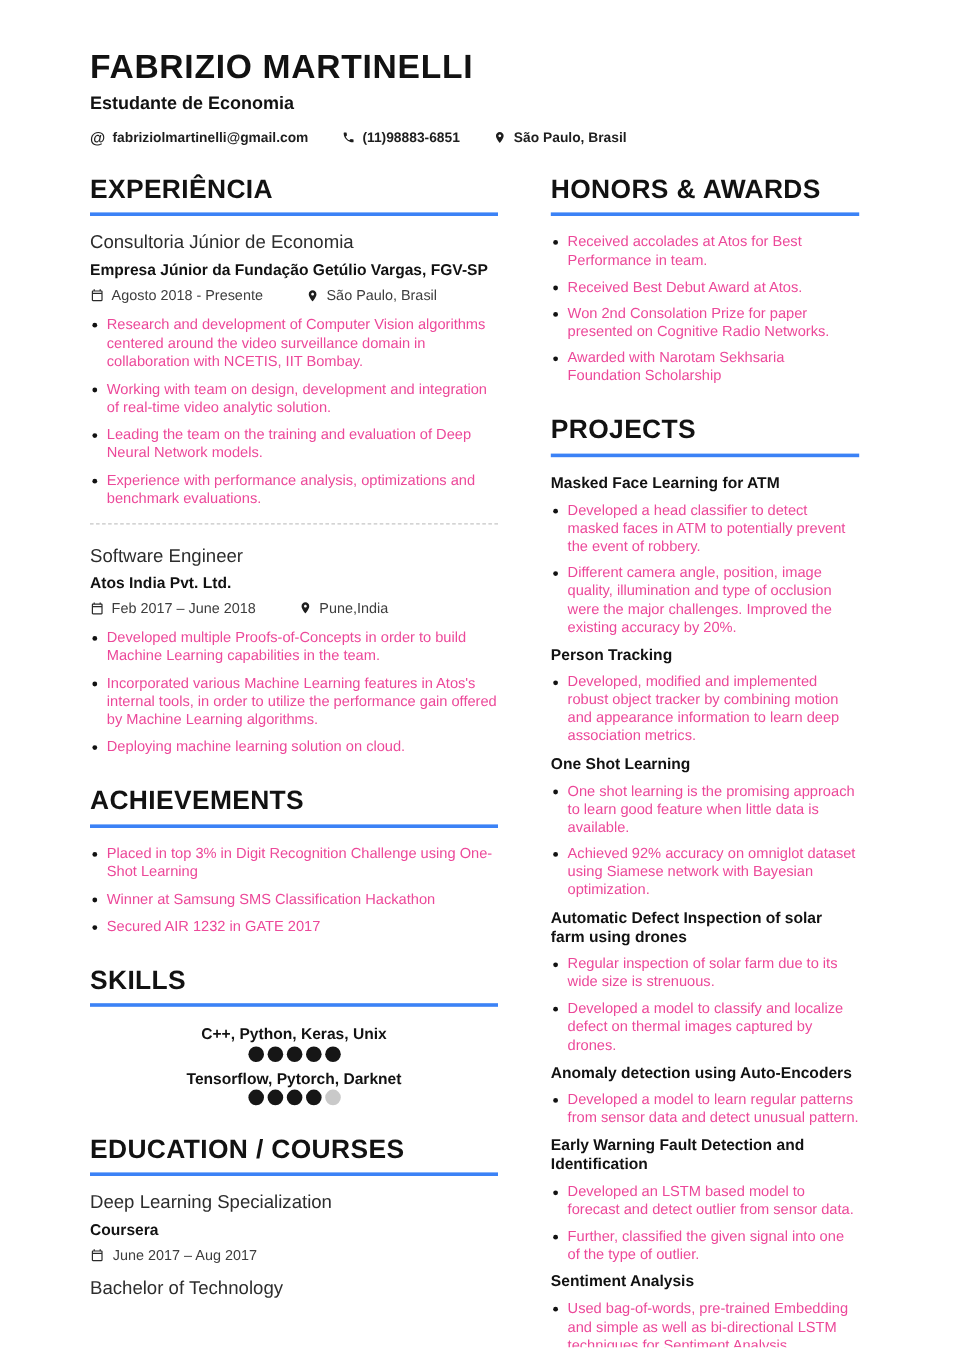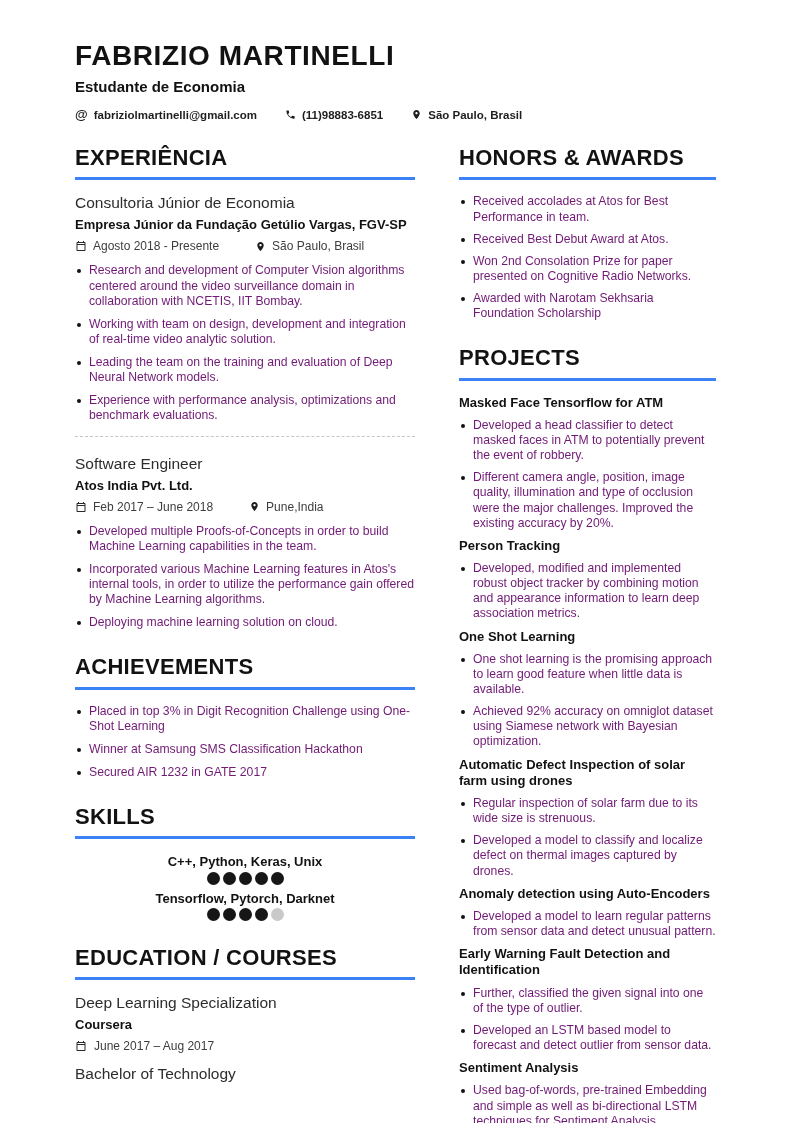--- a/index.html
+++ b/index.html
@@ -33,21 +33,21 @@
 
   
   .entry-title { font-size:15.5px; color:#2d2d2d; font-weight:400; margin-bottom:5px; }
   .entry-org { font-size:13px; font-weight:700; color:#121212; margin-bottom:7px; }
   .meta-row { display:flex; align-items:center; gap:36px; font-size:12px; color:#3d3d3d; margin-bottom:10px; }
   .meta { display:flex; align-items:center; gap:6px; }
 
   ul.bullets { list-style:none; }
   ul.bullets li {
     position:relative; padding-left:14px; font-size:12.2px; line-height:1.24;
-    margin-bottom:8px; color:#701a75; hyphens:auto; -webkit-hyphens:auto;
+    margin-bottom:8px; color:#ec4899; hyphens:auto; -webkit-hyphens:auto;
   }
   ul.bullets li::before {
     content:""; position:absolute; left:2px; top:6px; width:4px; height:4px;
     border-radius:50%; background:#121212;
   }
 
   .dashed-divider { border:none; border-top:1px dashed #c6c6c6; margin:12px 0 18px; }
 
   
   .skill-row { display:flex; justify-content:space-between; align-items:center; margin-bottom:5px;flex-direction:column; }
@@ -215,21 +215,21 @@
           <li>Received Best Debut Award at Atos.</li>
           <li>Won 2nd Consolation Prize for paper presented on Cognitive Radio Networks.</li>
           <li>Awarded with Narotam Sekhsaria Foundation Scholarship</li>
         </ul>
       </section>
 
       <section class="sec">
         <h2 class="sec-heading">PROJECTS</h2>
 
         <div class="project">
-          <div class="project-title">Masked Face Tensorflow for ATM</div>
+          <div class="project-title">Masked Face Learning for ATM</div>
           <ul class="bullets">
             <li>Developed a head classifier to detect masked faces in ATM to potentially prevent the event of robbery.</li>
             <li>Different camera angle, position, image quality, illumination and type of occlusion were the major challenges. Improved the existing accuracy by 20%.</li>
           </ul>
         </div>
 
         <div class="project">
           <div class="project-title">Person Tracking</div>
           <ul class="bullets">
             <li>Developed, modified and implemented robust object tracker by combining motion and appearance information to learn deep association metrics.</li>
@@ -255,22 +255,22 @@
         <div class="project">
           <div class="project-title">Anomaly detection using Auto-Encoders</div>
           <ul class="bullets">
             <li>Developed a model to learn regular patterns from sensor data and detect unusual pattern.</li>
           </ul>
         </div>
 
         <div class="project">
           <div class="project-title">Early Warning Fault Detection and Identification</div>
           <ul class="bullets">
+            <li>Developed an LSTM based model to forecast and detect outlier from sensor data.</li>
             <li>Further, classified the given signal into one of the type of outlier.</li>
-            <li>Developed an LSTM based model to forecast and detect outlier from sensor data.</li>
           </ul>
         </div>
 
         <div class="project">
           <div class="project-title">Sentiment Analysis</div>
           <ul class="bullets">
             <li>Used bag-of-words, pre-trained Embedding and simple as well as bi-directional LSTM techniques for Sentiment Analysis.</li>
           </ul>
         </div>
       </section>

